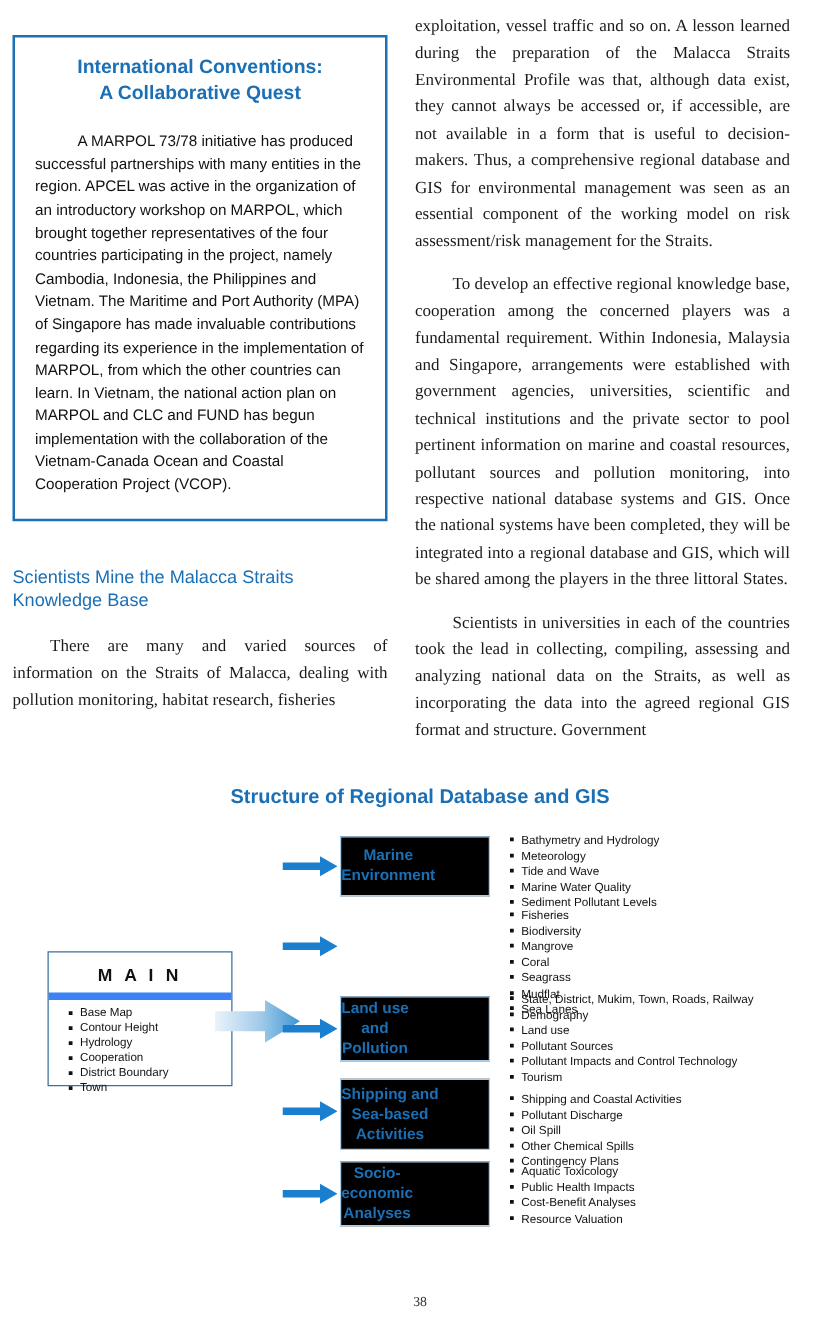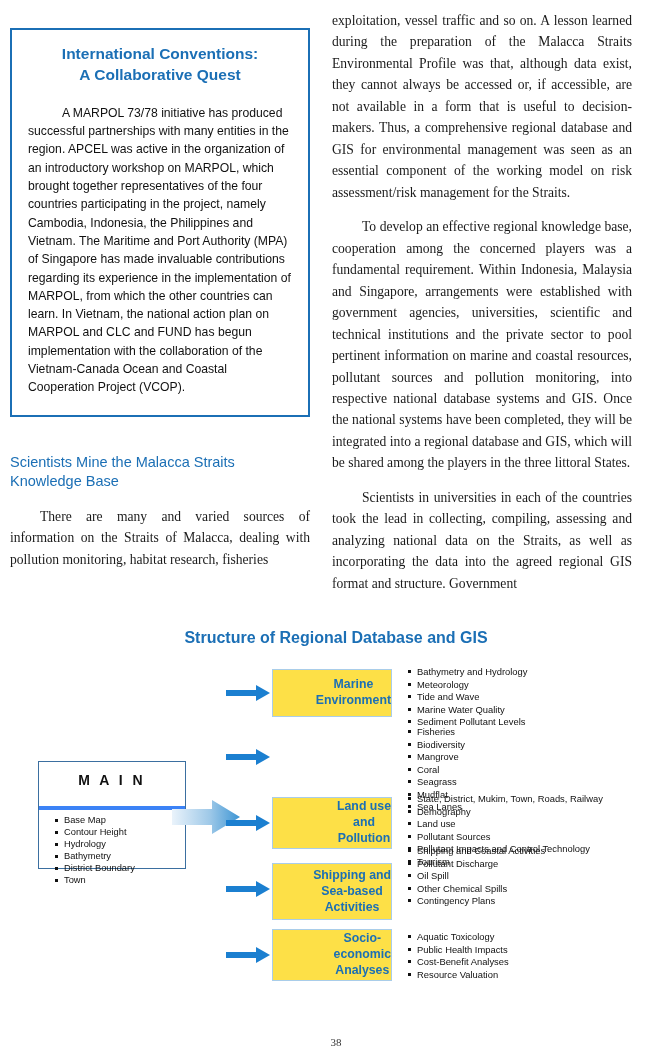--- a/index.html
+++ b/index.html
@@ -81,23 +81,23 @@
     height: 108px;
     border: 1px solid #3b6fa0;
     background: #ffffff;
   }
   .main-box .mb-title {
     font-family: "Liberation Sans", sans-serif;
     font-weight: bold;
     font-size: 14px;
     letter-spacing: 3px;
     text-align: center;
-    padding: 10px 0 18px 0;
+    padding: 10px 0 6px 0;
     color: #111;
-    border-bottom: 4px solid #3b82f6;
+    border-bottom: 6px solid #3b82f6;
   }
   .main-box ul {
     margin: 5px 0 16px 0;
     padding: 0 0 0 16px;
     list-style: none;
   }
   .main-box li {
     font-family: "Liberation Sans", sans-serif;
     font-size: 9.3px;
     line-height: 1.28;
@@ -119,30 +119,30 @@
     left: 162px;
     top: 133px;
     width: 68px;
     height: 38px;
   }
 
   .node {
     position: absolute;
     left: 262px;
     width: 120px;
-    background: #fde047;
+    background: #000000;
     color: #1b6fb5;
     font-family: "Liberation Sans", sans-serif;
     font-weight: bold;
     font-size: 12.3px;
     line-height: 1.3;
     text-align: center;
     display: flex;
     align-items: center;
-    justify-content: flex-end;
+    justify-content: flex-start;
     border: 1px solid #a9cde9;
   }
   .bullets {
     position: absolute;
     left: 398px;
     font-family: "Liberation Sans", sans-serif;
     font-size: 9.4px;
     line-height: 1.33;
     color: #111;
   }
@@ -202,21 +202,21 @@
     <div class="fig-title">Structure of Regional Database and GIS</div>
 
     <div class="diagram">
 
       <div class="main-box">
         <div class="mb-title">M A I N</div>
         <ul>
           <li>Base Map</li>
           <li>Contour Height</li>
           <li>Hydrology</li>
-          <li>Bathymetry</li>
+          <li>Cooperation</li>
           <li>District Boundary</li>
           <li>Town</li>
         </ul>
       </div>
 
       <svg class="fat-arrow" viewBox="0 0 68 38">
         <defs>
           <linearGradient id="fg" x1="0" y1="0" x2="1" y2="0">
             <stop offset="0%" stop-color="#eaf3fb"></stop>
             <stop offset="55%" stop-color="#9fc9e8"></stop>
@@ -278,21 +278,21 @@
       <div class="node" style="top:198px;height:57px;">
         <div>
           <div>Shipping and</div>
           <div>Sea-based</div>
           <div>Activities</div>
         </div>
       </div>
       <svg class="arrow" style="top:215px;" viewBox="0 0 44 18">
         <polygon points="0,6 30,6 30,1 44,9 30,17 30,12 0,12" fill="#1b7fd0"></polygon>
       </svg>
-      <div class="bullets" style="top:180px;">
+      <div class="bullets" style="top:208px;">
         <div>Shipping and Coastal Activities</div>
         <div>Pollutant Discharge</div>
         <div>Oil Spill</div>
         <div>Other Chemical Spills</div>
         <div>Contingency Plans</div>
       </div>
 
       <div class="node" style="top:264px;height:52px;">
         <div>
           <div>Socio-</div>

